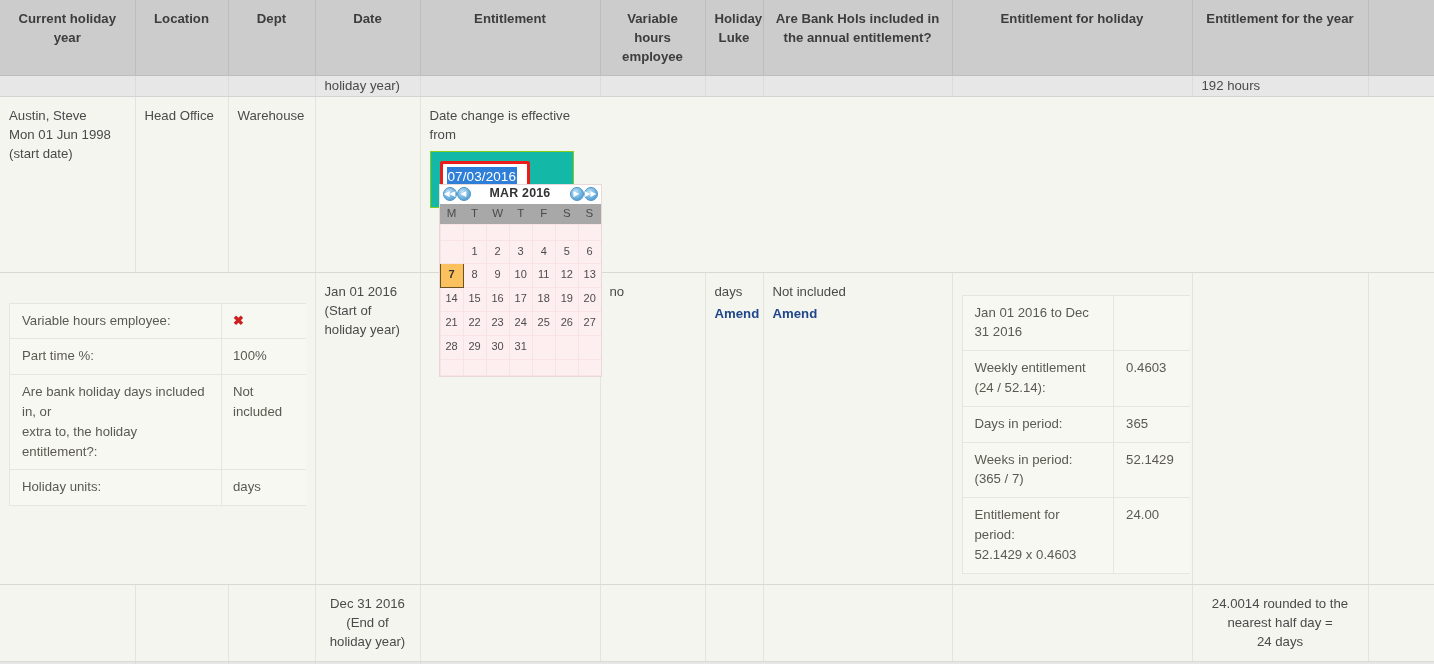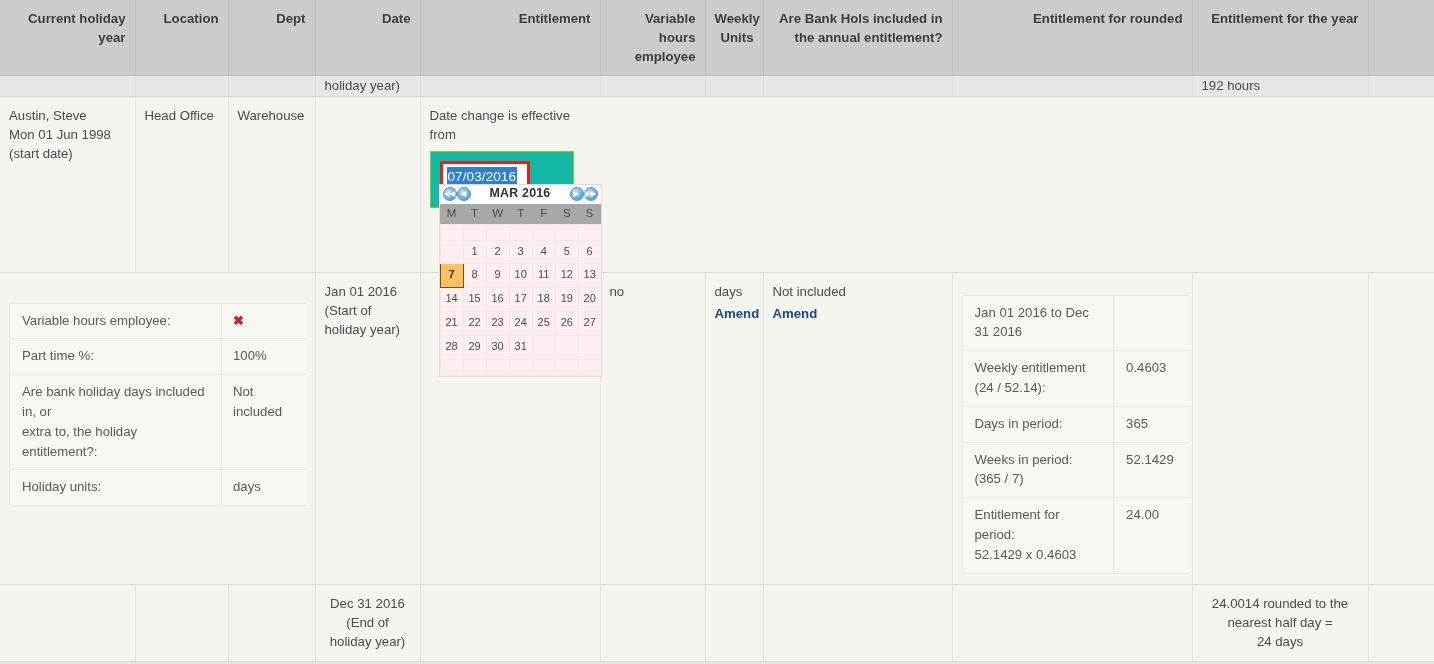--- a/index.html
+++ b/index.html
@@ -31,21 +31,21 @@
   table.grid > colgroup > col.c7 { width: 189px; }
   table.grid > colgroup > col.c8 { width: 240px; }
   table.grid > colgroup > col.c9 { width: 176px; }
   table.grid > colgroup > col.c10 { width: 66px; }
 
   table.grid th {
     background: #cccccc;
     color: #3d3d3d;
     font-weight: bold;
     font-size: 13.2px;
-    text-align: right;
+    text-align: center;
     vertical-align: top;
     padding: 9px 9px 9px 9px;
     border-right: 1px solid #bdbdbd;
     border-bottom: 1px solid #bdbdbd;
     line-height: 1.45;
     height: 58px;
   }
   table.grid th:last-child { border-right: none; }
 
   table.grid td {
@@ -222,23 +222,23 @@
         <col class="c10">
     </colgroup>
     <thead>
       <tr>
         <th>Current holiday year</th>
         <th>Location</th>
         <th>Dept</th>
         <th>Date</th>
         <th>Entitlement</th>
         <th>Variable hours employee</th>
-        <th>Weekly Units</th>
+        <th>Holiday Luke</th>
         <th>Are Bank Hols included in the annual entitlement?</th>
-        <th>Entitlement for rounded</th>
+        <th>Entitlement for holiday</th>
         <th>Entitlement for the year</th>
         <th></th>
       </tr>
     </thead>
     <tbody>
 
       <tr class="row-grey" style="height:18px;">
         <td style="padding-top:0;padding-bottom:0;"></td>
         <td style="padding-top:0;padding-bottom:0;"></td>
         <td style="padding-top:0;padding-bottom:0;"></td>

